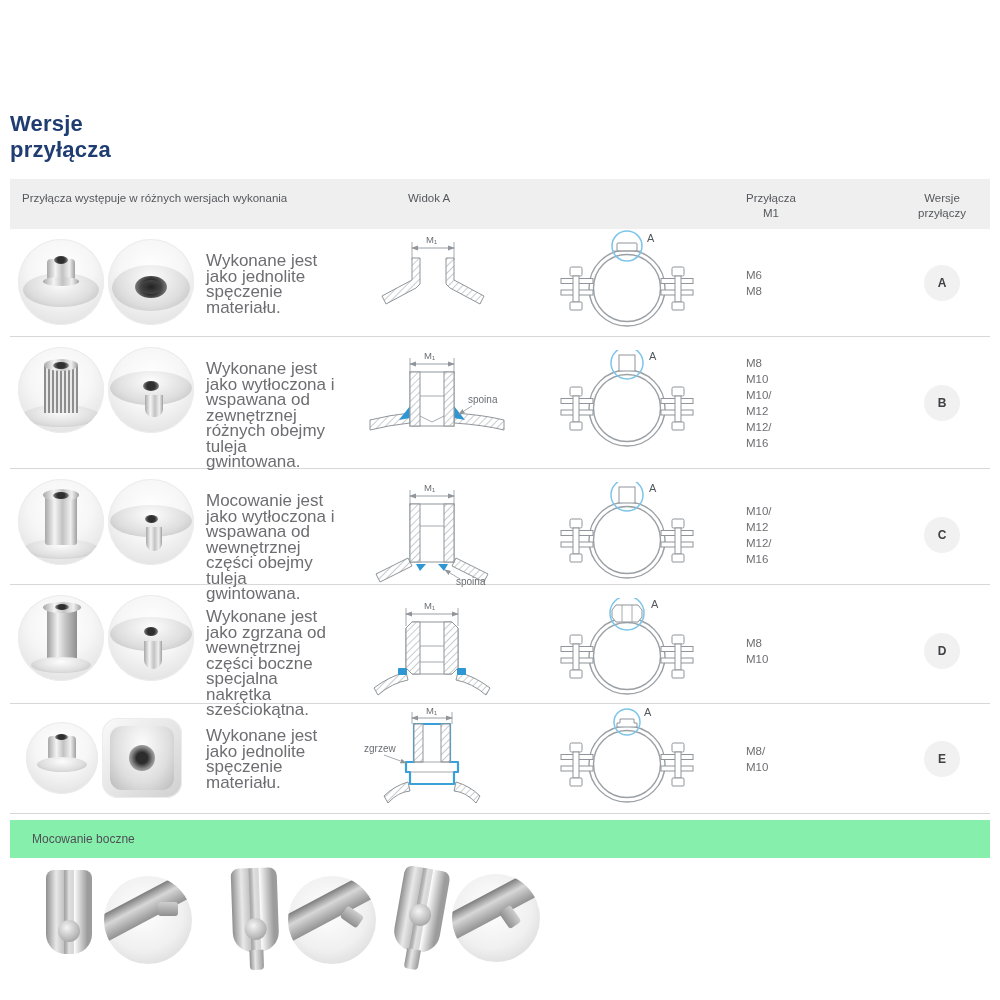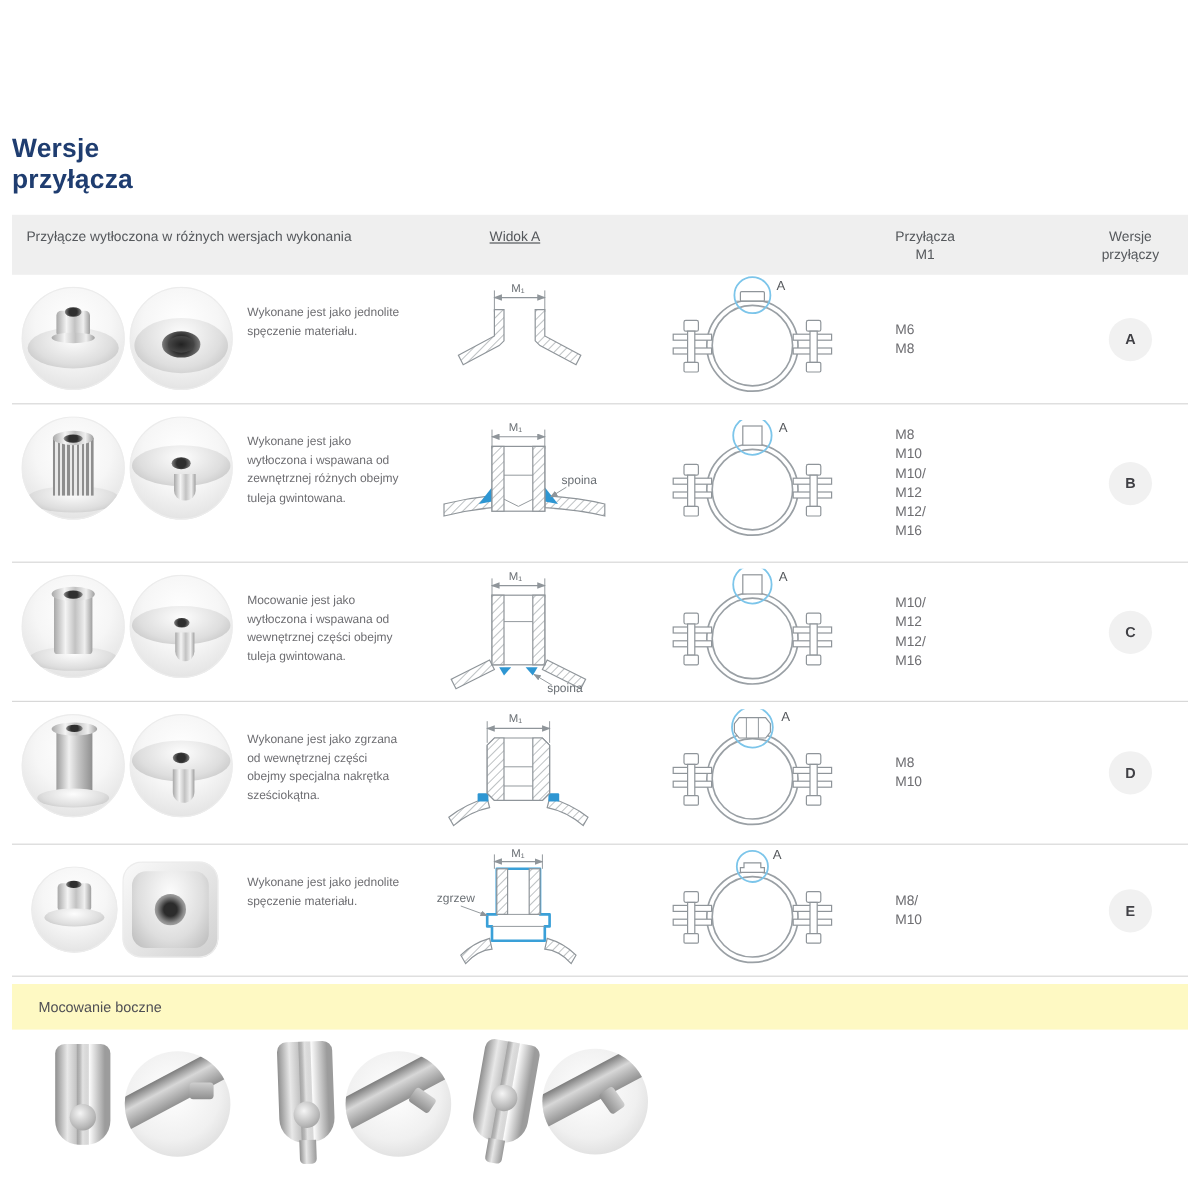--- a/index.html
+++ b/index.html
@@ -16,32 +16,32 @@
   }
 
   
   .grid6 { display:grid; grid-template-columns:192px 150px 170px 210px 138px 120px; }
 
   .header-band {
     margin-top:16px; background:#efefef; min-height:50px; padding-top:12px;
     font-size:11.5px; color:#55585c; line-height:15px;
   }
   .hc-desc { grid-column:1 / span 2; padding-left:12px; }
-  .hc-view { padding-left:56px;text-decoration:underline; }
+  .hc-view { padding-left:56px; }
   .hc-m1   { padding-left:14px; }
   .hc-m1 .ctr, .hc-ver .ctr { display:inline-block; text-align:center; white-space:pre-line; }
   .hc-ver  { text-align:center; padding-left:24px; }
 
   .vrow { border-bottom:1px solid #d8d8d8; position:relative; }
   .vrow.rA { height:108px; } .vrow.rB { height:132px; } .vrow.rC { height:116px; }
   .vrow.rD { height:119px; } .vrow.rE { height:110px; }
 
   .cell { position:relative; }
   .cell.photos { display:flex; gap:4px; padding:10px 0 0 8px; }
-  .cell.desc { padding:24px 14px 0 4px; font-size:10px; line-height:15.5px; }
+  .cell.desc { padding:24px 14px 0 4px; font-size:17px; line-height:15.5px; }
   .cell.xsec { display:flex; align-items:center; justify-content:center; }
   .cell.clampc { display:flex; align-items:center; justify-content:center; }
   .cell.m1v { display:flex; align-items:center; padding-left:14px;
               font-size:11.5px; line-height:16px; white-space:pre-line; }
   .cell.verc { display:flex; align-items:center; justify-content:center; padding-left:24px; }
 
   .vcircle {
     width:36px; height:36px; border-radius:50%; background:#f1f1f1;
     display:flex; align-items:center; justify-content:center;
     font-size:12px; font-weight:bold; color:#404045;
@@ -71,21 +71,21 @@
   .hatched { fill:url(#hatch); stroke:#8f959a; stroke-width:1; }
   .oln { fill:#ffffff; stroke:#8f959a; stroke-width:1; }
   .thin { stroke:#8f959a; stroke-width:.8; }
   .dim { stroke:#8f959a; stroke-width:.9; }
   .weld { fill:#2e96d2; stroke:none; }
   .hl { fill:none; stroke:#7cc5ea; stroke-width:1.5; }
   .blueoln { fill:#ffffff; stroke:#3aa0d8; stroke-width:2.2; stroke-linejoin:round; }
 
   
   .side-band {
-    margin-top:6px; background:#fef9c3; height:38px; display:flex; align-items:center;
+    margin-top:6px; background:#86efac; height:38px; display:flex; align-items:center;
     padding-left:22px; font-size:12px; color:#4f4f54;
   }
   .bottom { position:relative; height:175px; margin-top:8px; }
   .bgroup { position:absolute; top:0; }
   .strip {
     position:absolute; width:46px; height:84px; border-radius:8px 8px 20px 20px;
     background:linear-gradient(90deg,#8f8f8f,#e8e8e8 22%,#b5b5b5 45%,#fbfbfb 62%,#9c9c9c 90%);
   }
   .groove { position:absolute; left:40%; top:0; bottom:0; width:20%;
     background:linear-gradient(90deg,rgba(0,0,0,.16),rgba(255,255,255,.45),rgba(0,0,0,.12)); }
@@ -127,21 +127,21 @@
     </g>
   </defs>
 </svg>
 
 <div class="page">
 
   <h1 class="title">Wersje
 przyłącza</h1>
 
   <div class="header-band grid6">
-    <div class="hc-desc">Przyłącze wytłoczona w różnych wersjach wykonania</div>
+    <div class="hc-desc">Przyłącza występuje w różnych wersjach wykonania</div>
     <div class="hc-view">Widok A</div>
     <div></div>
     <div class="hc-m1"><span class="ctr">Przyłącza
 M1</span></div>
     <div class="hc-ver"><span class="ctr">Wersje
 przyłączy</span></div>
   </div>
 
   <div class="vrow rA grid6">
     <div class="cell photos">
@@ -294,21 +294,21 @@
         <div class="m g-metal-h" style="left:25px;top:7px;width:38px;height:11px;border-radius:50%"></div>
         <div class="m g-hole" style="left:37px;top:9px;width:14px;height:6px;border-radius:50%"></div>
         <div class="m g-dome" style="left:13px;top:62px;width:60px;height:16px;border-radius:50%"></div>
       </div>
       <div class="photo">
         <div class="m g-dome" style="left:2px;top:22px;width:82px;height:34px;border-radius:50%"></div>
         <div class="m g-hole" style="left:36px;top:32px;width:14px;height:9px;border-radius:50%"></div>
         <div class="m g-metal-h" style="left:36px;top:46px;width:18px;height:28px;border-radius:0 0 9px 9px"></div>
       </div>
     </div>
-    <div class="cell desc">Wykonane jest jako zgrzana od wewnętrznej części obejmy specjalna nakrętka sześciokątna.</div>
+    <div class="cell desc">Wykonane jest jako zgrzana od wewnętrznej części boczne specjalna nakrętka sześciokątna.</div>
     <div class="cell xsec">
       <svg width="150" height="106" viewBox="0 0 150 106">
         <line class="thin" x1="44" y1="10" x2="44" y2="28"></line>
         <line class="thin" x1="96" y1="10" x2="96" y2="28"></line>
         <line class="dim" x1="44" y1="16" x2="96" y2="16" marker-start="url(#arr)" marker-end="url(#arr)"></line>
         <text class="dimlbl" x="62" y="11">M₁</text>
         <path class="hatched" d="M44,74 Q26,79 12,90 L16,97 Q30,85 46,82 Z"></path>
         <path class="hatched" d="M96,74 Q114,79 128,90 L124,97 Q110,85 94,82 Z"></path>
         <rect x="36" y="70" width="9" height="7" rx="1" class="weld"></rect>
         <rect x="95" y="70" width="9" height="7" rx="1" class="weld"></rect>

